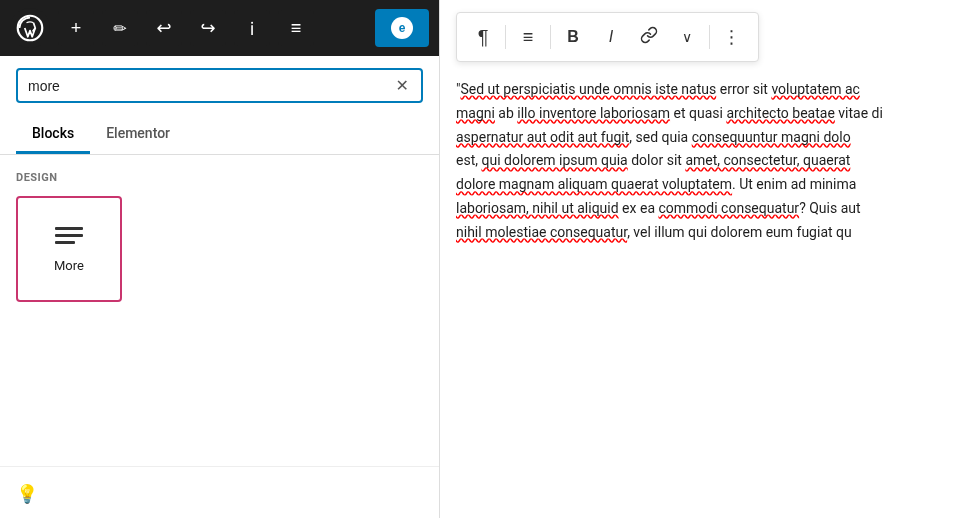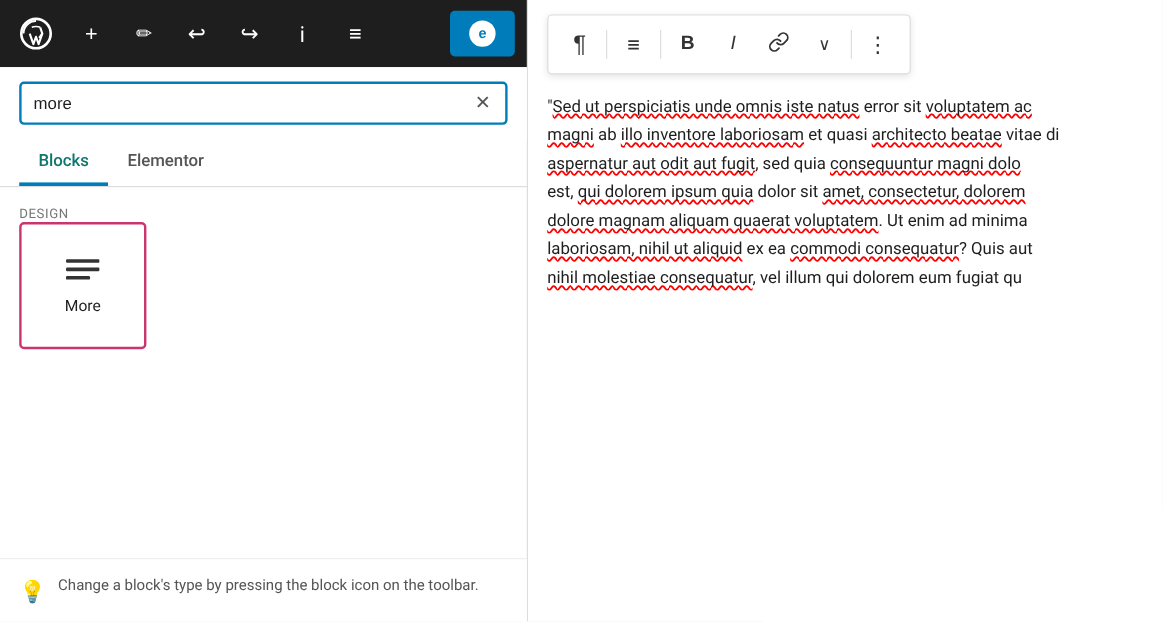--- a/index.html
+++ b/index.html
@@ -127,36 +127,36 @@
     .tab {
       padding: 10px 16px;
       font-size: 14px;
       cursor: pointer;
       color: #555;
       border-bottom: 3px solid transparent;
       font-weight: 500;
     }
 
     .tab.active {
-      color: #0f766e;
+      color: #000000;
       border-bottom: 3px solid #007cba;
     }
 
     
     .design-section {
       padding: 16px;
       flex: 1;
     }
 
     .section-label {
       font-size: 11px;
-      font-weight: 400;
+      font-weight: 700;
       color: #757575;
       letter-spacing: 0.5px;
-      margin-bottom: 0;
+      margin-bottom: 12px;
       text-transform: uppercase;
     }
 
     
     .block-item {
       width: 106px;
       height: 106px;
       border: 2px solid #c9356e;
       border-radius: 4px;
       display: flex;
@@ -329,21 +329,20 @@
           <rect x="0" y="9" width="28" height="3" rx="1" fill="#333"></rect>
           <rect x="0" y="16" width="20" height="3" rx="1" fill="#333"></rect>
         </svg>
       </span>
       <span class="block-item-label">More</span>
     </div>
   </div>
 
   <div class="hint-area">
     <span class="hint-icon">💡</span>
-    <span class="hint-text">Change a block's type by pressing the block icon on the toolbar.</span>
   </div>
 
 </div>
 
 <div class="right-panel">
 
   <div class="block-toolbar">
     <button class="toolbar-tool" style="font-size:20px;">
       <span>¶</span>
     </button>
@@ -373,20 +372,20 @@
     <button class="toolbar-tool">
       <span style="font-size:18px; letter-spacing:1px;">⋮</span>
     </button>
   </div>
 
   <div class="content-area">
     <p class="content-text">
       "<span class="wavy">Sed ut perspiciatis unde omnis iste natus</span> error sit <span class="wavy">voluptatem ac</span><br>
       <span class="wavy">magni</span> ab <span class="wavy">illo inventore laboriosam</span> et quasi <span class="wavy">architecto beatae</span> vitae di<br>
       <span class="wavy">aspernatur aut odit aut fugit</span>, sed quia <span class="wavy">consequuntur magni dolo</span><br>
-      est, <span class="wavy">qui dolorem ipsum quia</span> dolor sit <span class="wavy">amet, consectetur, dolorem</span><br>
+      est, <span class="wavy">qui dolorem ipsum quia</span> dolor sit <span class="wavy">amet, consectetur, quaerat</span><br>
       <span class="wavy">dolore magnam aliquam quaerat voluptatem</span>. Ut enim ad minima<br>
       <span class="wavy">laboriosam, nihil ut aliquid</span> ex ea <span class="wavy">commodi consequatur</span>? Quis aut<br>
       <span class="wavy">nihil molestiae consequatur</span>, vel illum qui dolorem eum fugiat qu
     </p>
   </div>
 
 </div>
 
 </body></html>

